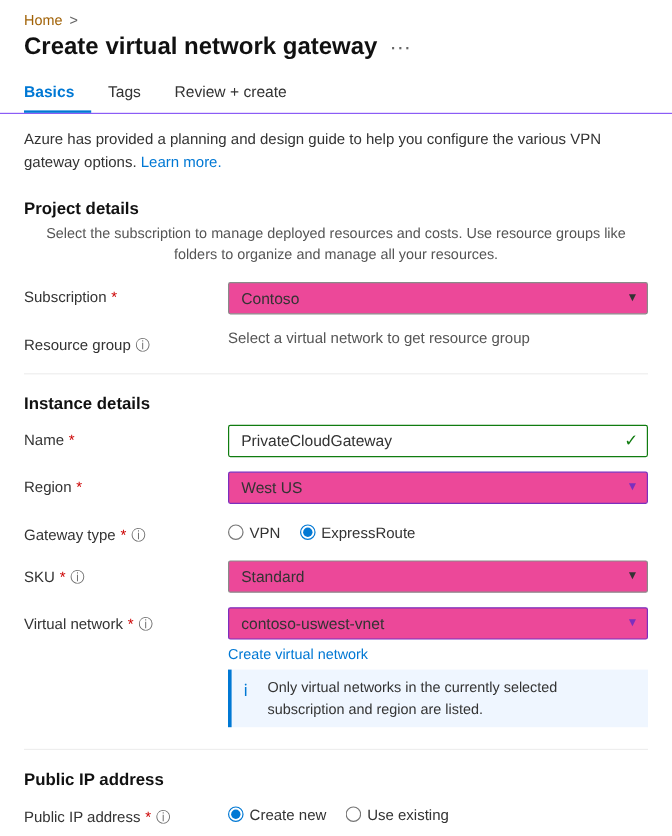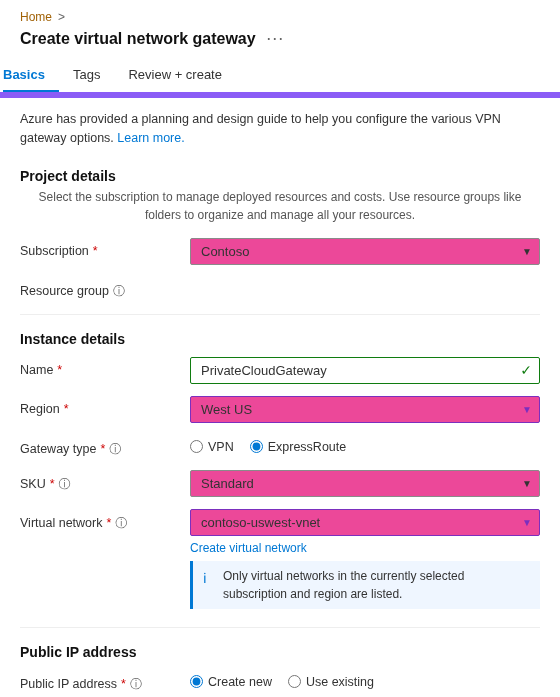--- a/index.html
+++ b/index.html
@@ -22,33 +22,33 @@
     }
     .breadcrumb span { color: #333; }
     .breadcrumb .sep { color: #666; }
     .page-header {
       padding: 0 20px 10px 20px;
       display: flex;
       align-items: center;
       gap: 10px;
     }
     .page-header h1 {
-      font-size: 16px;
+      font-size: 20px;
       font-weight: 600;
       color: #111;
     }
     .dots-icon {
       color: #666;
       font-size: 18px;
       cursor: pointer;
     }
     .tabs {
       display: flex;
-      padding: 0 3px;
-      border-bottom: 6px solid #8b5cf6;
+      padding: 0 20px;
+      border-bottom: 1px solid #8b5cf6;
       gap: 0;
     }
     .tab {
       padding: 8px 14px 8px 0;
       font-size: 13px;
       cursor: pointer;
       color: #333;
       border-bottom: 2px solid transparent;
       margin-right: 14px;
     }
@@ -241,20 +241,23 @@
       </select>
       <span class="chevron">▼</span>
     </div>
   </div>
 </div>
 
 <div class="form-row">
   <div class="form-label">
     <span>Resource group</span>
     <span class="info-icon-sm">ⓘ</span>
+  </div>
+  <div class="form-control-area">
+    <span class="static-text">Select a virtual network to get resource group</span>
   </div>
 </div>
 
 <div class="divider"></div>
 
 <div class="section-title">Instance details</div>
 
 <div class="form-row">
   <div class="form-label">
     <span>Name</span>

